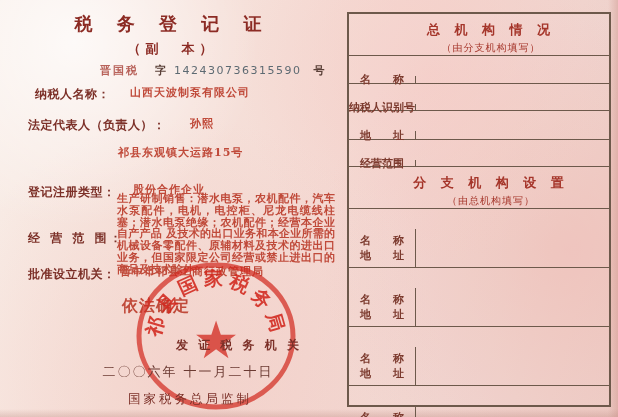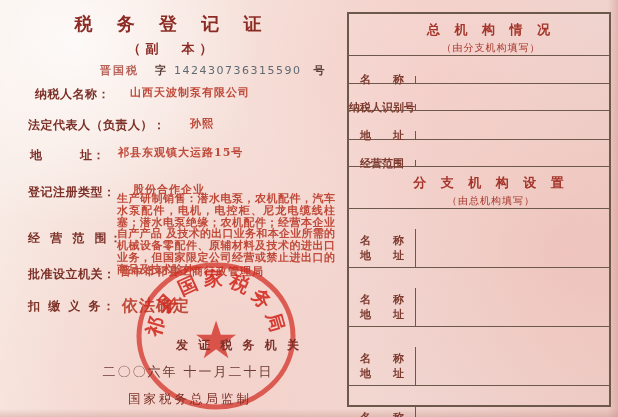--- a/index.html
+++ b/index.html
@@ -73,33 +73,31 @@
     <span class="num">142430736315590</span>
     <span class="hao">号</span>
   </div>
 
   <div class="abs lbl" style="left:28px;top:86px;margin-left:7px;">纳税人名称：</div>
   <div class="abs val" style="left:130px;top:85px;text-align:right;">山西天波制泵有限公司</div>
 
   <div class="abs lbl" style="left:28px;top:117px;">法定代表人（负责人）：</div>
   <div class="abs val" style="left:190px;top:116px;filter:blur(.7px);">孙熙</div>
 
-  <div class="abs lbl" style="left:30px;top:147px;">地　　　址：</div>
   <div class="abs val" style="left:118px;top:145px;">祁县东观镇大运路15号</div>
 
   <div class="abs lbl" style="left:28px;top:184px;">登记注册类型：</div>
   <div class="abs val" style="left:133px;top:182px;">股份合作企业</div>
 
   <div class="abs lbl" style="left:28px;top:212px;letter-spacing:3px;margin-top:18px;">经 营 范 围：</div>
   <div class="abs scope-block">生产研制销售：潜水电泵，农机配件，汽车水泵配件，电机，电控柜、尼龙电缆线柱塞；潜水电泵绝缘；农机配件；经营本企业自产产品 及技术的出口业务和本企业所需的机械设备零配件、原辅材料及技术的进出口业务，但国家限定公司经营或禁止进出口的商品及技术除外</div>
 
   <div class="abs lbl" style="left:28px;top:266px;">批准设立机关：</div>
   <div class="abs val" style="left:120px;top:264px;">晋中市祁县工商行政管理局</div>
 
-  <div class="abs lbl" style="left:28px;top:298px;letter-spacing:2px;">扣 缴 义 务：</div>
   <div class="abs val" style="left:122px;top:296px;font-size:16px;">依法确定</div>
 
   <svg class="abs seal" viewBox="0 0 166 152">
     <defs>
       <path id="arcPath" d="M 29.5,98 A 56,56 0 1 1 136.5,98"></path>
     </defs>
     <ellipse cx="83" cy="76" rx="77" ry="71" fill="none" stroke="#d2281e" stroke-width="5" opacity=".8"></ellipse>
     <text fill="#d2281e" font-size="19" font-weight="bold" letter-spacing="5" style="font-family:'DejaVu Serif',serif;">
       <textPath href="#arcPath" startOffset="50%" text-anchor="middle">祁县国家税务局</textPath>
     </text>

